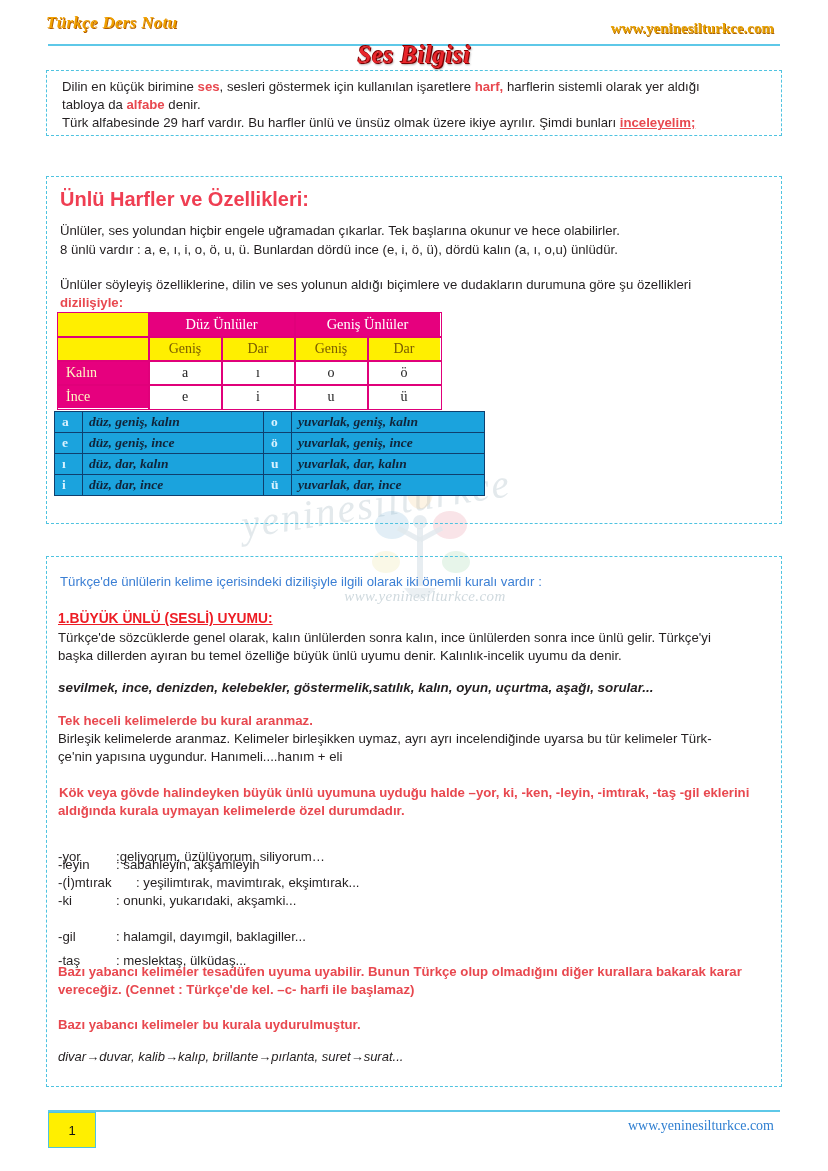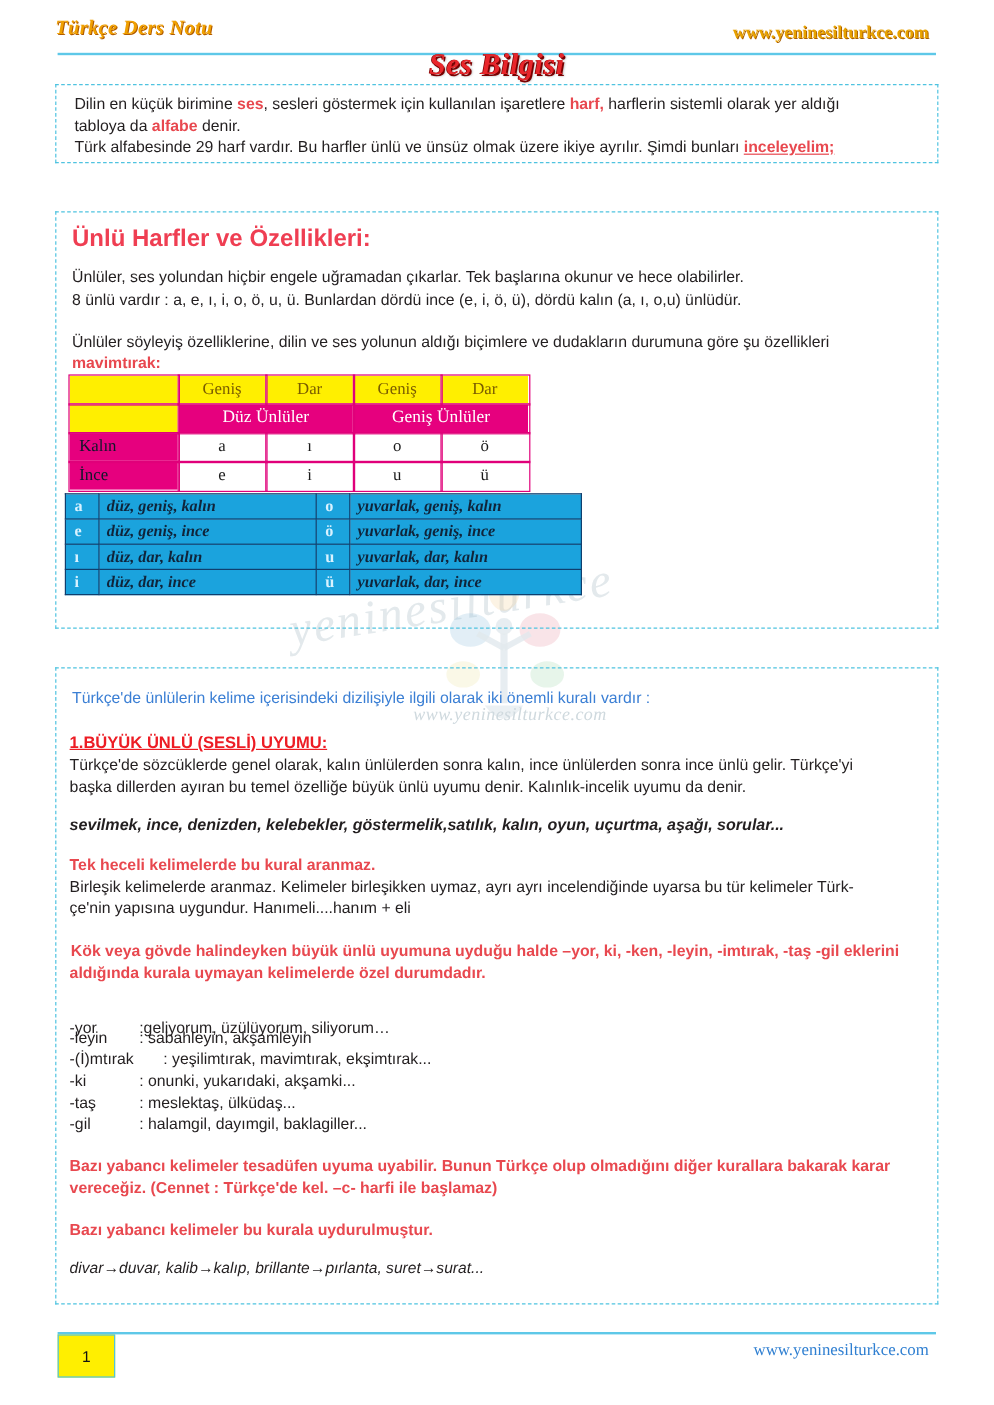--- a/index.html
+++ b/index.html
@@ -165,21 +165,21 @@
     padding: 1px 6px;
     height: 21px;
     font-size: 14px;
     text-align: center;
     background: #ffffff;
     color: #1c1c1c;
   }
   .tbl1 .c-yellow { background: #ffef00; }
   .tbl1 .c-pinkhd { background: #e6007e; color: #ffffff; font-size: 14.5px; text-align: center; }
   .tbl1 .c-yellowhd { background: #ffef00; color: #7a5c00; font-size: 14px; }
-  .tbl1 .c-rowlbl { background: #e6007e; color: #0f172a; text-align: left; font-size: 14px; padding-left: 8px; }
+  .tbl1 .c-rowlbl { background: #e6007e; color: #fef9c3; text-align: left; font-size: 14px; padding-left: 8px; }
   .tbl1 .w-lbl  { width: 76px; }
   .tbl1 .w-col  { width: 60px; }
 
   
   .tbl2 {
     position: absolute;
     left: 54px;
     top: 411px;
     border-collapse: collapse;
     z-index: 3;
@@ -282,37 +282,37 @@
   <div class="t" style="left:62px; top:114px;">
     <span>Türk alfabesinde 29 harf vardır. Bu harfler ünlü ve ünsüz olmak üzere ikiye ayrılır. Şimdi bunları </span><span class="red ul">inceleyelim;</span>
   </div>
 
   <div class="box box-vowels"></div>
 
   <div class="t pinkh" style="left:60px; top:190px;">Ünlü Harfler ve Özellikleri:</div>
   <div class="t" style="left:60px; top:222px;">Ünlüler, ses yolundan hiçbir engele uğramadan çıkarlar. Tek başlarına okunur ve hece olabilirler.</div>
   <div class="t" style="left:60px; top:241px;">8 ünlü vardır : a, e, ı, i, o, ö, u, ü. Bunlardan dördü ince (e, i, ö, ü), dördü kalın  (a, ı, o,u) ünlüdür.</div>
   <div class="t" style="left:60px; top:276px;">Ünlüler söyleyiş özelliklerine, dilin ve ses yolunun aldığı biçimlere ve dudakların durumuna göre şu özellikleri</div>
-  <div class="t red" style="left:60px; top:294px;">mavimtırak:</div>
+  <div class="t red" style="left:60px; top:294px;">dizilişiyle:</div>
 
   <table class="tbl1">
     <tbody>
+      <tr>
+        <td class="c-yellow w-lbl"></td>
+        <td class="c-pinkhd" colspan="2">Düz Ünlüler</td>
+        <td class="c-pinkhd" colspan="2">Geniş Ünlüler</td>
+      </tr>
       <tr>
         <td class="c-yellow w-lbl"></td>
         <td class="c-yellowhd w-col">Geniş</td>
         <td class="c-yellowhd w-col">Dar</td>
         <td class="c-yellowhd w-col">Geniş</td>
         <td class="c-yellowhd w-col">Dar</td>
       </tr>
       <tr>
-        <td class="c-yellow w-lbl"></td>
-        <td class="c-pinkhd" colspan="2">Düz Ünlüler</td>
-        <td class="c-pinkhd" colspan="2">Geniş Ünlüler</td>
-      </tr>
-      <tr>
         <td class="c-rowlbl w-lbl">Kalın</td>
         <td>a</td>
         <td>ı</td>
         <td>o</td>
         <td>ö</td>
       </tr>
       <tr>
         <td class="c-rowlbl w-lbl">İnce</td>
         <td>e</td>
         <td>i</td>
@@ -374,21 +374,21 @@
   </div>
   <div class="t" style="left:58px; top:856px;">
     <span style="display:inline-block;width:58px;">-leyin</span><span>: sabahleyin, akşamleyin</span>
   </div>
   <div class="t" style="left:58px; top:874px;">
     <span style="display:inline-block;width:78px;">-(İ)mtırak</span><span>: yeşilimtırak, mavimtırak, ekşimtırak...</span>
   </div>
   <div class="t" style="left:58px; top:892px;">
     <span style="display:inline-block;width:58px;">-ki</span><span>: onunki, yukarıdaki, akşamki...</span>
   </div>
-  <div class="t" style="left:58px; top:910px;">
+  <div class="t" style="left:58px; top:952px;">
     <span style="display:inline-block;width:58px;">-taş</span><span>: meslektaş, ülküdaş...</span>
   </div>
   <div class="t" style="left:58px; top:928px;">
     <span style="display:inline-block;width:58px;">-gil</span><span>: halamgil, dayımgil, baklagiller...</span>
   </div>
 
   <div class="t red" style="left:58px; top:963px;">Bazı yabancı kelimeler tesadüfen uyuma uyabilir. Bunun Türkçe olup olmadığını diğer kurallara bakarak karar</div>
   <div class="t red" style="left:58px; top:981px;">vereceğiz.  (Cennet : Türkçe'de kel. –c- harfi ile başlamaz)</div>
 
   <div class="t red" style="left:58px; top:1016px;">Bazı yabancı kelimeler bu kurala uydurulmuştur.</div>

